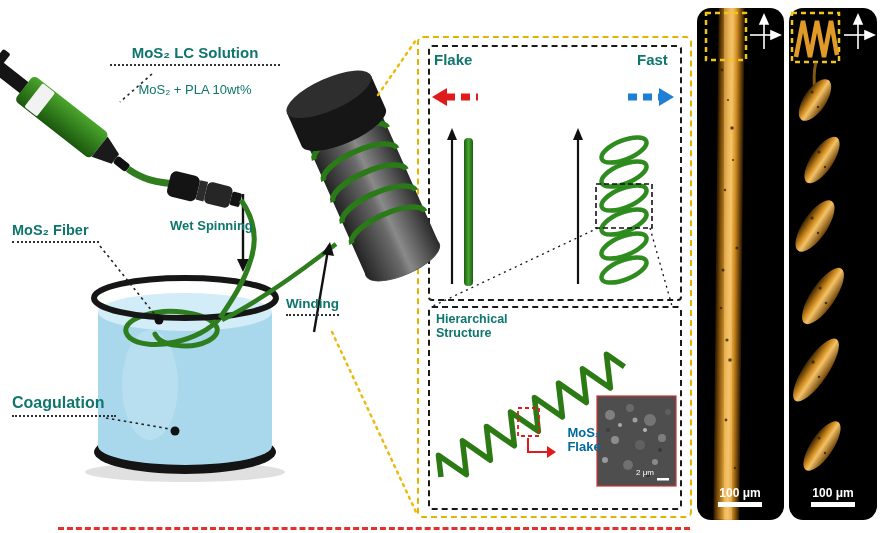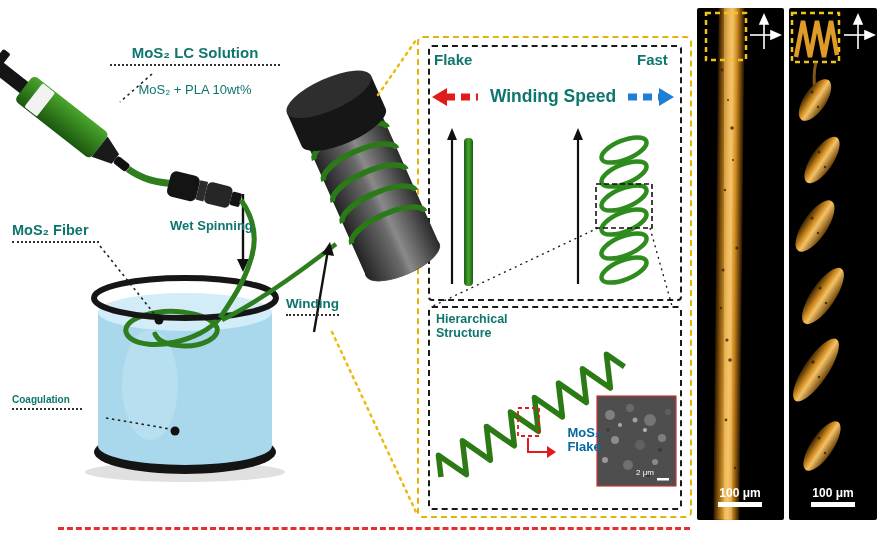--- a/index.html
+++ b/index.html
@@ -3,21 +3,21 @@
 <meta charset="utf-8">
 <style>
   html,body{margin:0;padding:0;background:#fff;}
   body{font-family:"Liberation Sans",sans-serif;}
   .fig{position:relative;width:880px;height:533px;background:#fff;overflow:hidden;}
   .lbl{position:absolute;z-index:6;color:#0f766e;white-space:nowrap;}
   .dotted-u{border-bottom:2px dotted #333;padding-bottom:3px;}
   .box{position:absolute;background:#fff;}
   .gold-box{border:2px dashed #e3b400;border-radius:6px;z-index:1;}
   .blk-box{border:2px dashed #1a1a1a;border-radius:4px;z-index:2;background:#fff;}
-  .panel{position:absolute;background:#000;border-radius:2px;z-index:2;}
+  .panel{position:absolute;background:#000;border-radius:14px;z-index:2;}
   .overlay{position:absolute;left:0;top:0;z-index:4;pointer-events:none;}
   .title-c{text-align:center;}
   .red-line{position:absolute;left:58px;top:527px;width:632px;height:0;border-top:3px dashed #e53030;z-index:6;}
 </style>
 </head>
 <body>
 
 <div class="fig">
 
   <div class="box gold-box" style="left:417px;top:36px;width:271px;height:478px;"></div>
@@ -262,22 +262,21 @@
       <text x="636" y="475" font-size="8" fill="#fff">2 μm</text>
       <rect x="657" y="478" width="12" height="2.5" fill="#fff"></rect>
     </g>
   </svg>
 
   <div class="lbl dotted-u" style="left:110px;top:44px;width:170px;text-align:center;font-weight:bold;font-size:15px;">MoS₂ LC Solution</div>
   <div class="lbl" style="left:118px;top:82px;width:154px;text-align:center;font-size:13px;">MoS₂ + PLA 10wt%</div>
   <div class="lbl dotted-u" style="left:12px;top:222px;font-weight:bold;font-size:14.5px;padding-right:10px;">MoS₂ Fiber</div>
   <div class="lbl" style="left:170px;top:218px;font-weight:bold;font-size:13px;">Wet Spinning</div>
   <div class="lbl dotted-u" style="left:286px;top:296px;font-weight:bold;font-size:13.5px;">Winding</div>
-  <div class="lbl dotted-u" style="left:12px;top:394px;font-weight:bold;font-size:10px;padding-right:12px;">Coagulation</div>
+  <div class="lbl dotted-u" style="left:12px;top:394px;font-weight:bold;font-size:16px;padding-right:12px;">Coagulation</div>
 
   <div class="lbl" style="left:434px;top:51px;font-weight:bold;font-size:15px;">Flake</div>
   <div class="lbl" style="left:637px;top:51px;font-weight:bold;font-size:15px;">Fast</div>
-  <div class="lbl title-c" style="left:428px;top:86px;width:250px;font-weight:bold;font-size:17.5px;">Winding Speed</div>
   <div class="lbl" style="left:436px;top:312px;width:95px;font-weight:bold;font-size:12.5px;line-height:1.15;white-space:normal;">Hierarchical Structure</div>
   <div class="lbl" style="left:556px;top:426px;width:56px;text-align:center;font-weight:bold;font-size:13px;color:#0369a1;line-height:1.05;white-space:normal;">MoS₂ Flake</div>
 
   <div class="red-line"></div>
 </div>
 
 </body></html>

